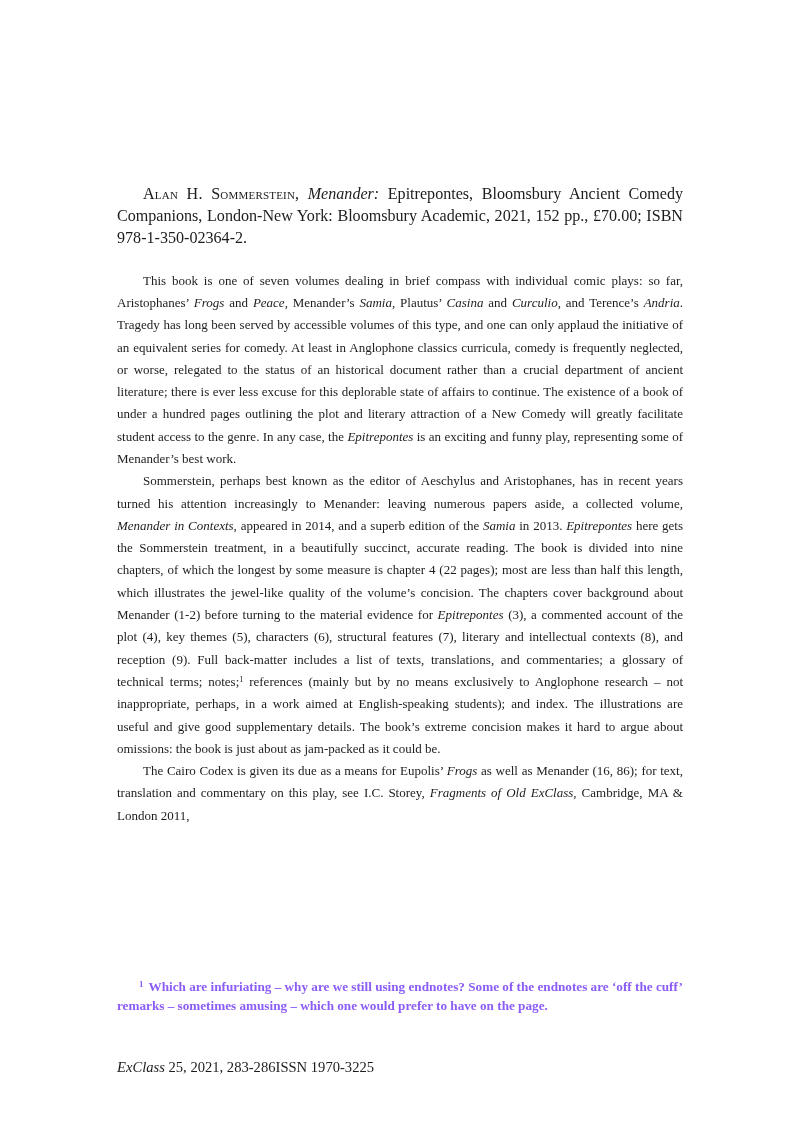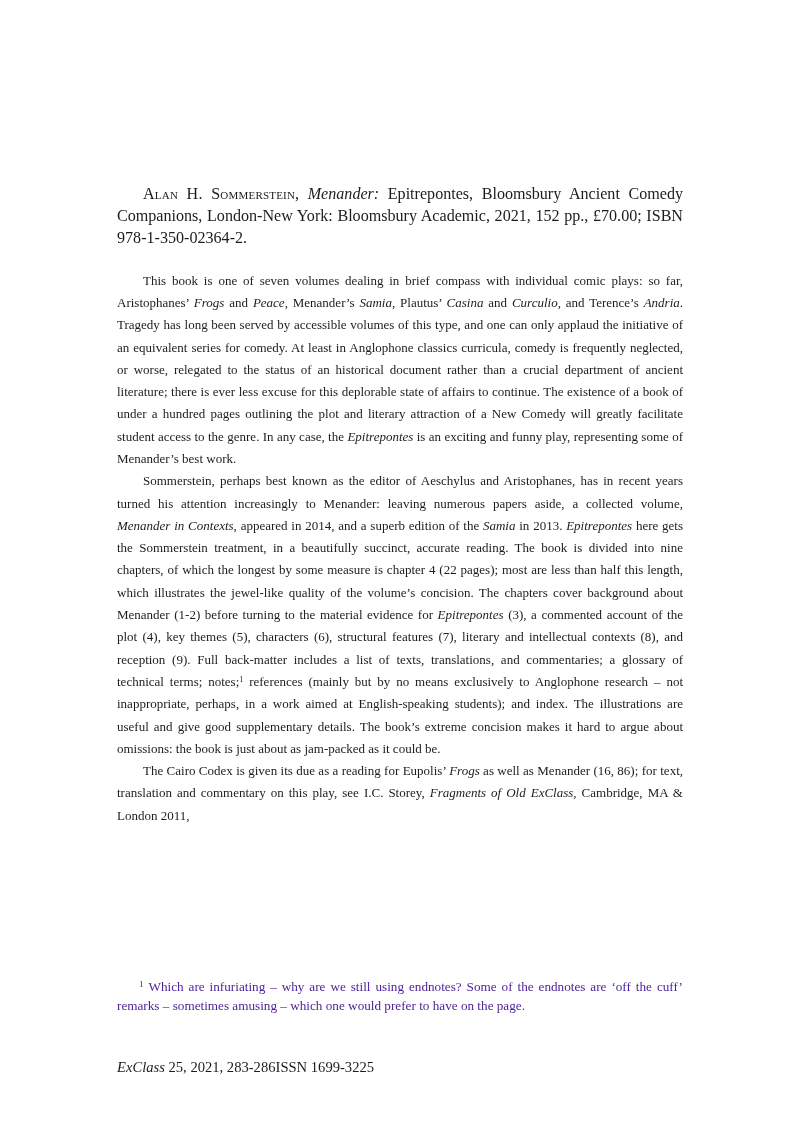--- a/index.html
+++ b/index.html
@@ -72,23 +72,24 @@
   
   .footnote {
     position: absolute;
     left: 117px;
     top: 977px;
     width: 566px;
     font-size: 13.2px;
     line-height: 19.3px;
     text-align: justify;
     text-justify: inter-word;
-    color: #4c1d95;
+    color: #8b5cf6;
     text-indent: 22px;
     hyphens: none;
+    font-weight: bold;
   }
   .footnote sup.fnmark {
     font-size: 0.68em;
     vertical-align: 0.48em;
     line-height: 0;
     padding-right: 5px;
   }
 
   
   .footer {
@@ -115,27 +116,27 @@
     <div class="citation">
       <span class="smallcaps">Alan</span><span>&nbsp;</span><span class="smallcaps">H.</span><span>&nbsp;</span><span class="smallcaps">Sommerstein</span><span>, </span><span class="ital">Menander:</span><span> Epitrepontes, Bloomsbury Ancient Comedy Companions, London-New York: Bloomsbury Academic, 2021, 152 pp., £70.00; ISBN 978-1-350-02364-2.</span>
     </div>
 
     <div class="body-block">
 
       <p><span>This book is one of seven volumes dealing in brief compass with individual comic plays: so far, Aristophanes’ </span><span class="ital">Frogs</span><span> and </span><span class="ital">Peace</span><span>, Menander’s </span><span class="ital">Samia</span><span>, Plautus’ </span><span class="ital">Casina</span><span> and </span><span class="ital">Curculio</span><span>, and Terence’s </span><span class="ital">Andria</span><span>. Tragedy has long been served by accessible volumes of this type, and one can only applaud the initiative of an equivalent series for comedy. At least in Anglophone classics curricula, comedy is frequently neglected, or worse, relegated to the status of an historical document rather than a crucial department of ancient literature; there is ever less excuse for this deplorable state of affairs to continue. The existence of a book of under a hundred pages outlining the plot and literary attraction of a New Comedy will greatly facilitate student access to the genre. In any case, the </span><span class="ital">Epitrepontes</span><span> is an exciting and funny play, representing some of Menander’s best work.</span></p>
 
       <p><span>Sommerstein, perhaps best known as the editor of Aeschylus and Aristophanes, has in recent years turned his attention increasingly to Menander: leaving numerous papers aside, a collected volume, </span><span class="ital">Menander in Contexts</span><span>, appeared in 2014, and a superb edition of the </span><span class="ital">Samia</span><span> in 2013. </span><span class="ital">Epitrepontes</span><span> here gets the Sommerstein treatment, in a beautifully succinct, accurate reading. The book is divided into nine chapters, of which the longest by some measure is chapter 4 (22 pages); most are less than half this length, which illustrates the jewel-like quality of the volume’s concision. The chapters cover background about Menander (1-2) before turning to the material evidence for </span><span class="ital">Epitrepontes</span><span> (3), a commented account of the plot (4), key themes (5), characters (6), structural features (7), literary and intellectual contexts (8), and reception (9). Full back-matter includes a list of texts, translations, and commentaries; a glossary of technical terms; notes;</span><sup class="fn">1</sup><span> references (mainly but by no means exclusively to Anglophone research – not inappropriate, perhaps, in a work aimed at English-speaking students); and index. The illustrations are useful and give good supplementary details. The book’s extreme concision makes it hard to argue about omissions: the book is just about as jam-packed as it could be.</span></p>
 
-      <p><span>The Cairo Codex is given its due as a reading for Eupolis’ </span><span class="ital">Frogs</span><span> as well as Menander (16, 86); for text, translation and commentary on this play, see I.C. Storey, </span><span class="ital">Fragments of Old ExClass,</span><span> Cambridge, MA &amp; London 2011,</span></p>
+      <p><span>The Cairo Codex is given its due as a means for Eupolis’ </span><span class="ital">Frogs</span><span> as well as Menander (16, 86); for text, translation and commentary on this play, see I.C. Storey, </span><span class="ital">Fragments of Old ExClass,</span><span> Cambridge, MA &amp; London 2011,</span></p>
 
     </div>
   </div>
 
   <div class="footnote">
     <sup class="fnmark">1</sup><span>Which are infuriating – why are we still using endnotes? Some of the endnotes are ‘off the cuff’ remarks – sometimes amusing – which one would prefer to have on the page.</span>
   </div>
 
   <div class="footer">
     <div class="footer-left"><span class="ital">ExClass</span><span> 25, 2021, 283-286</span></div>
-    <div class="footer-right">ISSN 1699-3225</div>
+    <div class="footer-right">ISSN 1970-3225</div>
   </div>
 
 </div>
 
 </body></html>

